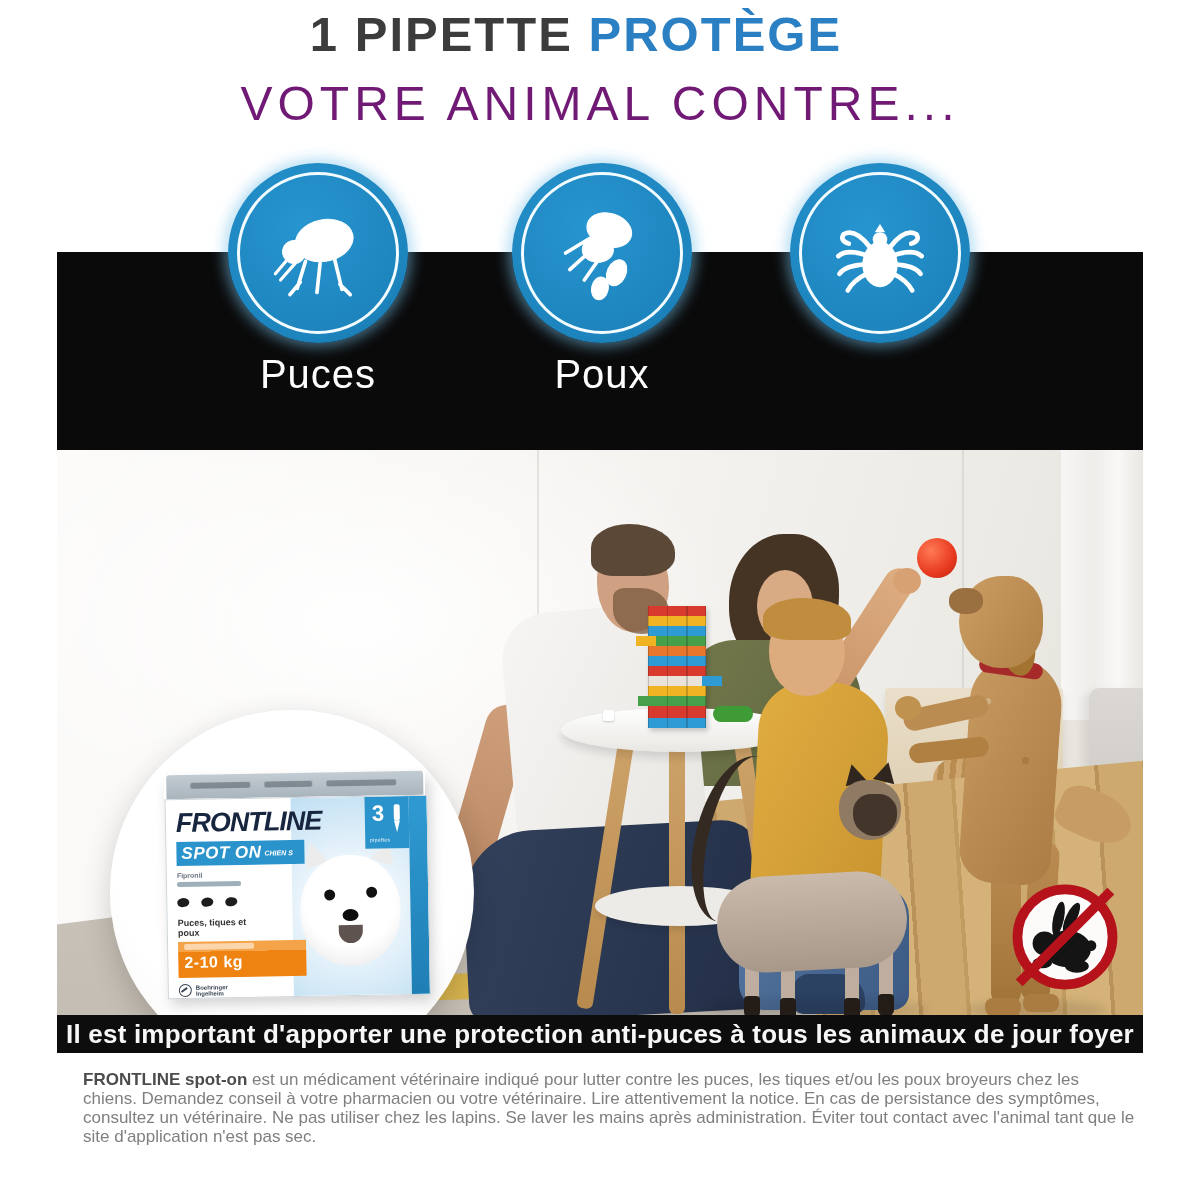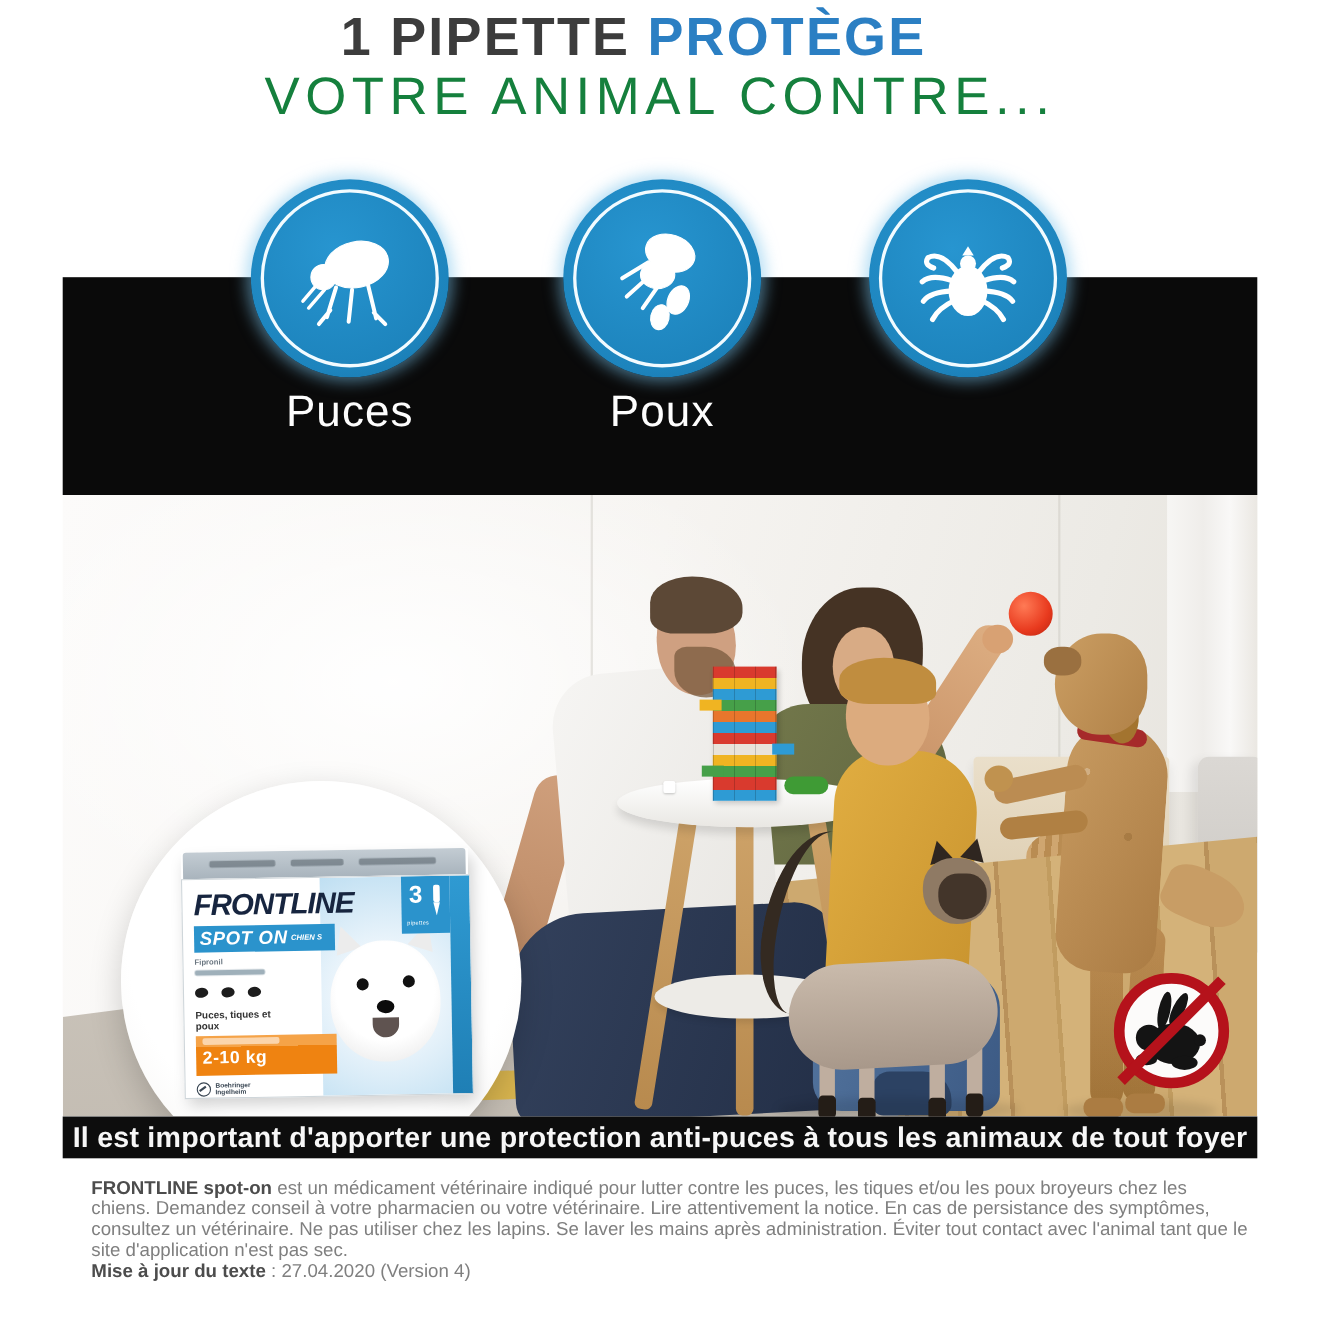--- a/index.html
+++ b/index.html
@@ -3,21 +3,21 @@
 <meta charset="utf-8">
 <style>
   html,body{margin:0;padding:0;background:#fff;}
   .page{position:relative;width:1200px;height:1200px;background:#fff;overflow:hidden;
         font-family:"Liberation Sans",sans-serif;}
 
   
   .header{position:absolute;top:6px;left:0;width:1200px;text-align:center;color:#3c3c3c;}
   .h-line1{font-size:49px;font-weight:700;letter-spacing:2px;line-height:56px;margin-right:48px;}
   .h-line1 .accent{color:#2b7fc3;font-weight:800;}
-  .h-line2{font-size:48px;font-weight:500;letter-spacing:5px;line-height:54px;color:#15803d;}
+  .h-line2{font-size:48px;font-weight:500;letter-spacing:5px;line-height:54px;color:#701a75;margin-top:15px;}
 
   
   .band{position:absolute;left:57px;top:252px;width:1086px;height:198px;background:#0a0a0a;}
   .pest{position:absolute;width:180px;height:180px;border-radius:50%;
         background:radial-gradient(circle at 42% 35%,#2795d0,#1d84bd 70%,#176fa3 100%);
         box-shadow:0 0 14px 4px rgba(120,195,235,.55);}
   .pest::after{content:"";position:absolute;inset:9px;border:3px solid #f2fbff;border-radius:50%;}
   .pest svg{position:absolute;left:50%;top:50%;width:104px;height:104px;transform:translate(-50%,-50%);}
   .pest-label{position:absolute;top:352px;width:220px;text-align:center;color:#fdfdfd;
               font-size:40px;font-weight:400;letter-spacing:1px;}
@@ -407,20 +407,19 @@
         <ellipse cx="52" cy="61" rx="22" ry="17"></ellipse>
         <circle cx="31" cy="56" r="11"></circle>
         <ellipse cx="29" cy="74" rx="9" ry="5"></ellipse>
         <ellipse cx="61" cy="77" rx="11" ry="6"></ellipse>
         <circle cx="74" cy="58" r="5"></circle>
       </g>
       <rect x="45.5" y="-10" width="9" height="120" fill="#b5121b" transform="rotate(45 50 50)"></rect>
     </svg>
   </div>
 
-  <div class="caption">Il est important d'apporter une protection anti-puces à tous les animaux de tout foyer</div>
+  <div class="caption">Il est important d'apporter une protection anti-puces à tous les animaux de jour foyer</div>
 
   <div class="legal">
     <p><b>FRONTLINE spot-on</b><span> est un médicament vétérinaire indiqué pour lutter contre les puces, les tiques et/ou les poux broyeurs chez les chiens. Demandez conseil à votre pharmacien ou votre vétérinaire. Lire attentivement la notice. En cas de persistance des symptômes, consultez un vétérinaire. Ne pas utiliser chez les lapins. Se laver les mains après administration. Éviter tout contact avec l'animal tant que le site d'application n'est pas sec.</span></p>
-    <p><b>Mise à jour du texte</b><span> : 27.04.2020 (Version 4)</span></p>
   </div>
 
 </div>
 
 </body></html>

